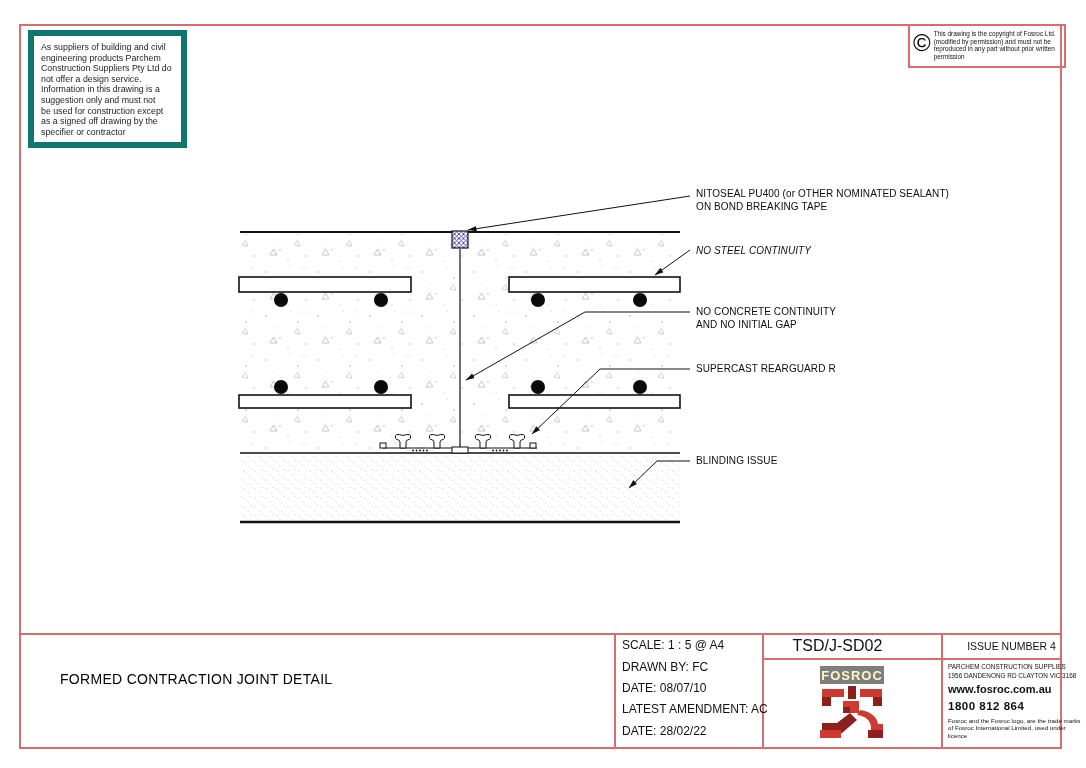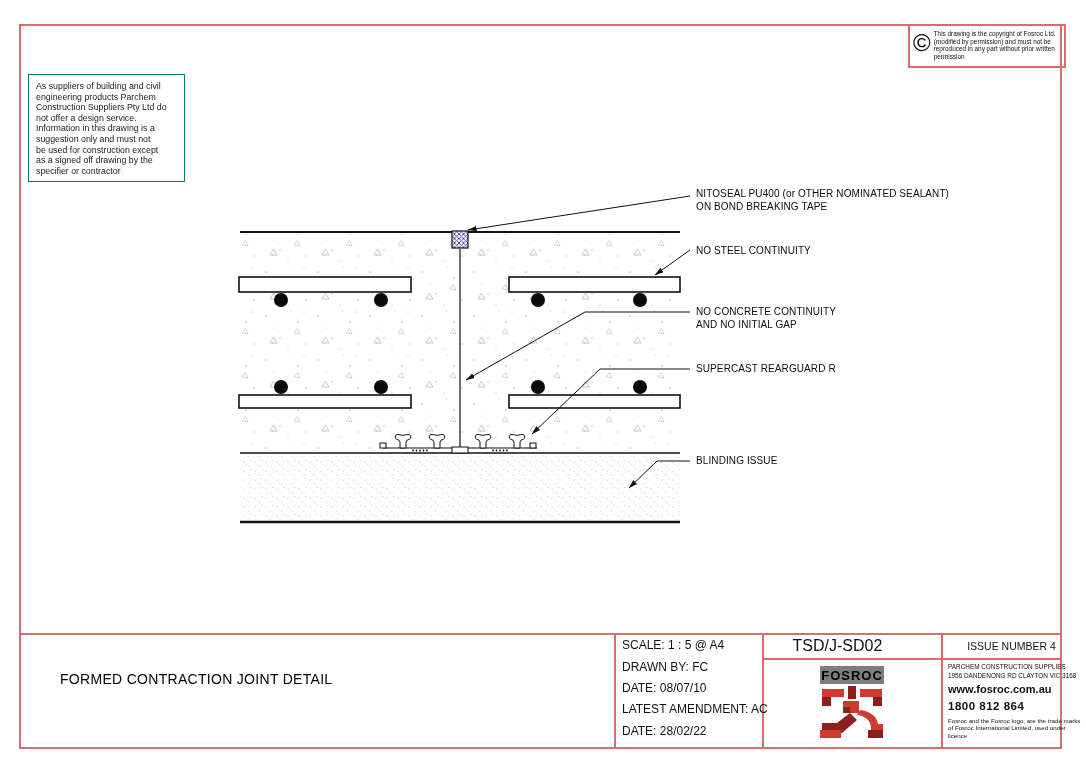--- a/index.html
+++ b/index.html
@@ -11,44 +11,44 @@
   .abs{position:absolute;}
   .preline{white-space:pre-line;}
   
   .sheet-frame{left:19px;top:24px;width:1039px;height:721px;border:2px solid var(--frame);}
   .tb-top{left:19px;top:633px;width:1043px;height:0;border-top:2px solid var(--frame);}
   .tb-v1{left:614px;top:633px;width:0;height:114px;border-left:2px solid var(--frame);}
   .tb-v2{left:762px;top:633px;width:0;height:114px;border-left:2px solid var(--frame);}
   .tb-v3{left:941px;top:633px;width:0;height:114px;border-left:2px solid var(--frame);}
   .tb-h1{left:762px;top:658px;width:300px;height:0;border-top:2px solid var(--frame);}
   
-  .disclaimer{left:28px;top:30px;width:137px;height:95px;border:1px solid #0f766e;
-    padding:6px 11px 5px 7px;font-size:8.8px;line-height:10.6px;color:#222;margin-top:44px;}
+  .disclaimer{left:28px;top:30px;width:137px;height:95px;border:6px solid #0f766e;
+    padding:6px 3px 5px 7px;font-size:8.8px;line-height:10.6px;color:#222;}
   
   .copyright-box{left:908px;top:24px;width:150px;height:36px;border:2px solid var(--frame);
     display:flex;align-items:flex-start;padding:2px 2px;}
   .copy-sym{font-size:24px;line-height:24px;margin:3px 3px 0 1px;color:#000;}
   .copy-text{font-size:6.4px;line-height:7.6px;color:#111;padding-top:2px;}
   
   .anno{left:696px;font-size:10px;line-height:12.5px;color:#0d0d0d;letter-spacing:.1px;}
-  .a0{top:188px;} .a1{top:245px;} .a2{top:306px;} .a3{top:363px;} .a4{top:455px;}
+  .a0{top:188px;} .a1{top:245px;font-style:italic;} .a2{top:306px;} .a3{top:363px;} .a4{top:455px;}
   
   .drawing-title{left:60px;top:671px;font-size:14px;letter-spacing:.3px;color:#000000;}
   .tb-row{left:622px;font-size:12px;color:#111;}
   .r0{top:638px;} .r1{top:660px;} .r2{top:681px;} .r3{top:702px;} .r4{top:724px;text-align:center;}
   .drawing-number{left:762px;top:637px;width:151px;text-align:center;font-size:16px;color:#111;}
   .issue{left:941px;top:640px;width:141px;text-align:center;font-size:10.5px;color:#111;}
   .addr1{left:948px;top:663px;font-size:6.4px;color:#111;}
   .addr2{left:948px;top:672px;font-size:6.4px;color:#111;}
   .website{left:948px;top:683px;font-size:11px;font-weight:bold;color:#111;}
   .phone{left:948px;top:700px;font-size:11.5px;font-weight:bold;color:#111;letter-spacing:.5px;}
   .tmnote{left:948px;top:717px;font-size:6.2px;line-height:7.4px;color:#111;}
   
   .fosroc-box{left:820px;top:666px;width:64px;height:18px;background:var(--logoGray);
-    color:#000000;font-weight:bold;font-size:13px;letter-spacing:1px;
+    color:#fef9c3;font-weight:bold;font-size:13px;letter-spacing:1px;
     display:flex;align-items:center;justify-content:center;}
   .dwg-svg{left:0;top:0;}
 </style>
 </head>
 <body>
 
 <svg class="abs dwg-svg" width="1086" height="768" viewBox="0 0 1086 768">
   <defs>
     <pattern id="agg" width="52" height="44" patternUnits="userSpaceOnUse">
       <circle cx="6" cy="8" r="0.8" fill="#b0b0b0"></circle>

